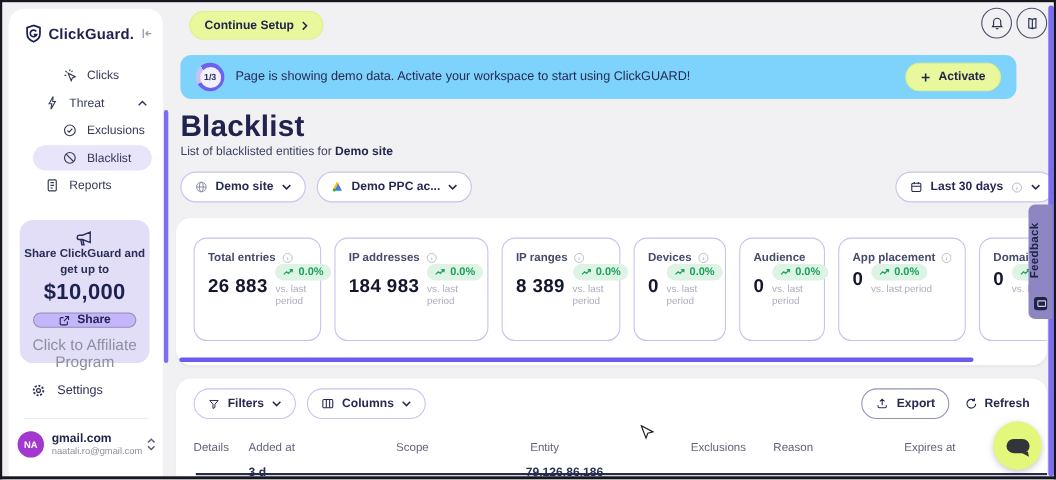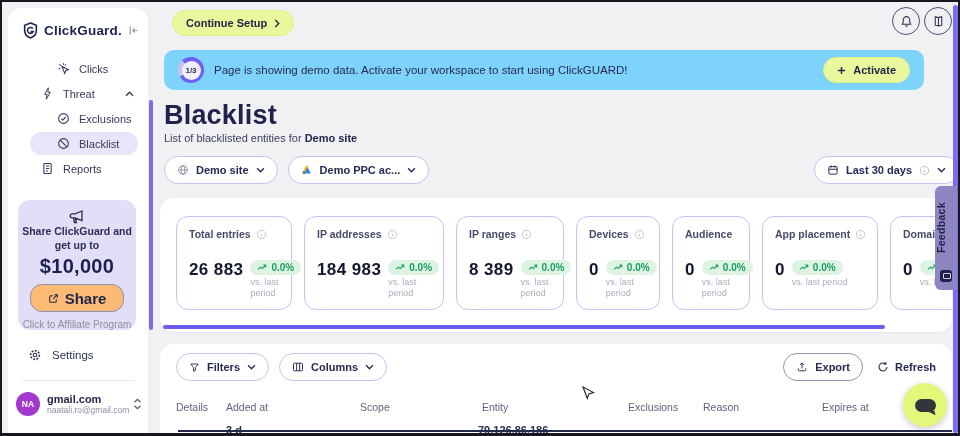--- a/index.html
+++ b/index.html
@@ -37,22 +37,22 @@
   .side-scrollbar { position:absolute; left:149px; top:100px; width:4px; height:230px; background:#7c6cf1; border-radius:2px; z-index:12; }
 
   .share-card {
     position:absolute; left:10px; top:192px; width:118px; height:130px;
     background:#e2def8; border-radius:12px; text-align:center;
     display:flex; flex-direction:column; align-items:center; padding-top:9px;
   }
   .share-line { font-size:10.5px; font-weight:bold; color:#2a2e55; line-height:1.3; }
   .share-amount { font-size:20px; font-weight:bold; color:#1d2150; margin:3px 0 6px; letter-spacing:.3px; }
   .share-btn { display:inline-flex; align-items:center; justify-content:center; gap:6px; width:94px; height:30px;
-    border:1px solid #8e92a8; border-radius:12px; background:#fdba74; font-size:15px; font-weight:bold; color:#23274d; cursor:pointer; }
-  .share-caption { font-size:10px; color:#8c8fa0; margin-top:7px; }
+    border:1px solid #8e92a8; border-radius:12px; background:#c4b5fd; font-size:11px; font-weight:bold; color:#23274d; cursor:pointer; }
+  .share-caption { font-size:14px; color:#8c8fa0; margin-top:7px; }
 
   .settings-row { position:absolute; left:20px; top:340px; display:flex; align-items:center; gap:10px; font-size:11.5px; color:#2d3253; cursor:pointer; }
   .side-divider { position:absolute; left:14px; top:372px; width:112px; height:1px; background:#e9e9ef; }
   .account-row { position:absolute; left:8px; top:384px; width:126px; display:flex; align-items:center; }
   .avatar { width:24px; height:24px; border-radius:50%; background:#a238ce; color:#fff; font-size:8.5px; font-weight:bold;
     display:flex; align-items:center; justify-content:center; flex-shrink:0; }
   .account-texts { margin-left:7px; flex:1; overflow:hidden; }
   .account-name { font-size:11px; font-weight:bold; color:#23274d; }
   .account-email { font-size:8.5px; color:#8c8fa0; white-space:nowrap; }
 
@@ -90,21 +90,21 @@
     font-size:11px; font-weight:bold; color:#262a52; cursor:pointer; white-space:nowrap; }
   .filters-row { position:absolute; left:164px; top:156px; display:flex; gap:10px; z-index:4; }
   .date-pill { position:absolute; left:814px; top:156px; z-index:4; }
 
   
   .stats-panel { position:absolute; left:160px; top:198px; width:792px; height:134px;
     background:#fff; border-radius:14px; box-shadow:0 1px 2px rgba(30,30,60,.05); overflow:hidden; z-index:3;padding-left:12px; }
   .stats-row { position:absolute; left:16px; top:18px; display:flex; gap:12px; }
   .stat-card { border:1.5px solid #c9c1f2; border-radius:12px; height:94px; padding:11px 12px; flex-shrink:0; background:#fff; }
   .stat-label-row { display:flex; align-items:center; gap:5px; font-size:10.5px; font-weight:bold; color:#474b6b; white-space:nowrap; overflow:hidden; }
-  .stat-body { display:flex; align-items:flex-start; gap:7px; margin-top:20px; }
+  .stat-body { display:flex; align-items:center; gap:7px; margin-top:0; }
   .stat-value { font-size:17px; font-weight:bold; color:#14162e; letter-spacing:.4px; white-space:nowrap; }
   .stat-right { display:flex; flex-direction:column; gap:2px; min-width:0; }
   .delta-badge { display:inline-flex; align-items:center; gap:4px; background:#ddf3e3; border-radius:9px;
     padding:2px 7px; font-size:10px; font-weight:bold; color:#1aa05e; align-self:flex-start; white-space:nowrap; }
   .stat-vs { font-size:9px; color:#adadbd; line-height:1.25; }
   .stats-hscroll { position:absolute; left:163px; top:325px; width:722px; height:4px; background:#6c5bef; border-radius:2px; z-index:6; }
 
   
   .table-panel { position:absolute; left:160px; top:344px; width:792px; height:89px;
     background:#fff; border-radius:14px 14px 0 0; box-shadow:0 1px 2px rgba(30,30,60,.05); overflow:hidden; z-index:3; }

